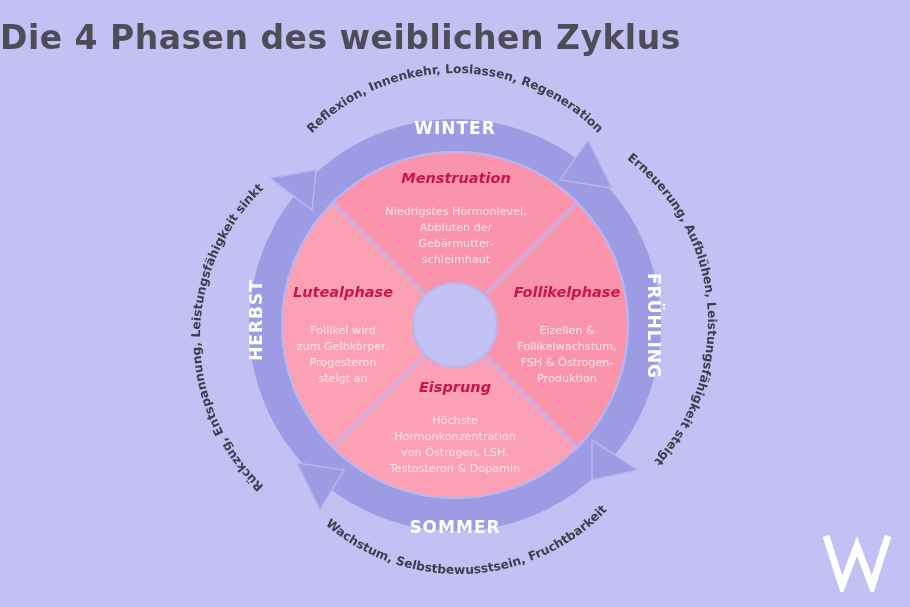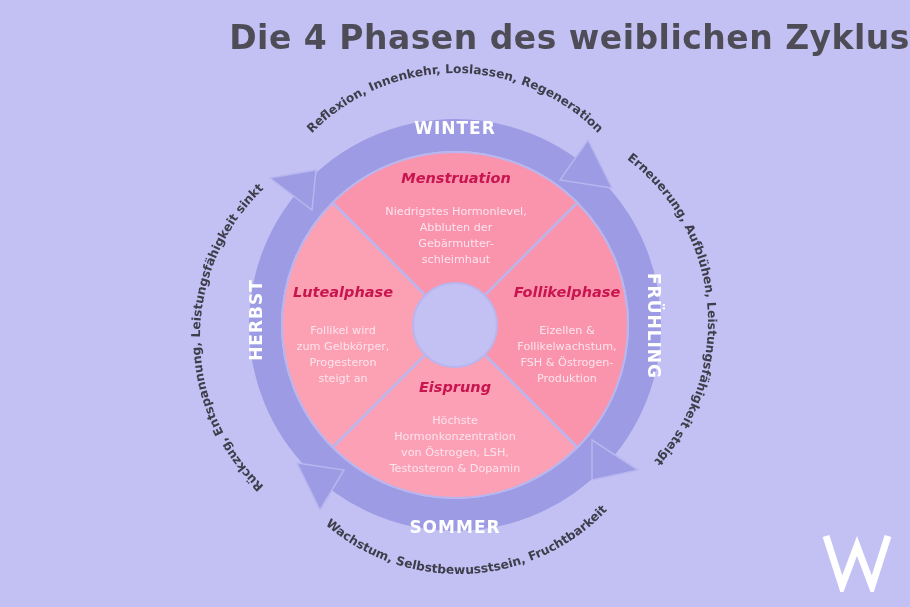--- a/index.html
+++ b/index.html
@@ -1,17 +1,17 @@
 <!DOCTYPE html>
 <html><head>
 <meta charset="utf-8">
 <style>
   html, body { margin:0; padding:0; }
   body { width:910px; height:607px; background:#c3c1f3; overflow:hidden; position:relative; font-family:"DejaVu Sans", sans-serif; }
-  .title { position:absolute; left:0; top:18px; width:910px; text-align:right; font-size:33px; font-weight:bold; color:#4e4d57; letter-spacing:0.5px; font-family:"DejaVu Sans", sans-serif; }
+  .title { position:absolute; left:0; top:18px; width:910px; text-align:left; font-size:33px; font-weight:bold; color:#4e4d57; letter-spacing:0.5px; font-family:"DejaVu Sans", sans-serif; }
   svg.diagram { position:absolute; left:0; top:0; }
   .logo { position:absolute; left:822px; top:532px; width:70px; height:60px; }
   .phase-title { font-family:"DejaVu Sans", sans-serif; font-style:italic; font-weight:bold; font-size:14.5px; fill:#c8154d; }
   .phase-desc { font-family:"DejaVu Sans", sans-serif; font-size:11.2px; fill:#fbe4ec; }
   .season { font-family:"DejaVu Sans", sans-serif; font-weight:bold; font-size:17px; fill:#ffffff; letter-spacing:1px; }
   .arc-text { font-family:"DejaVu Sans", sans-serif; font-size:12.2px; fill:#3e3d4a; font-weight:bold; }
 </style>
 </head>
 <body>
 

